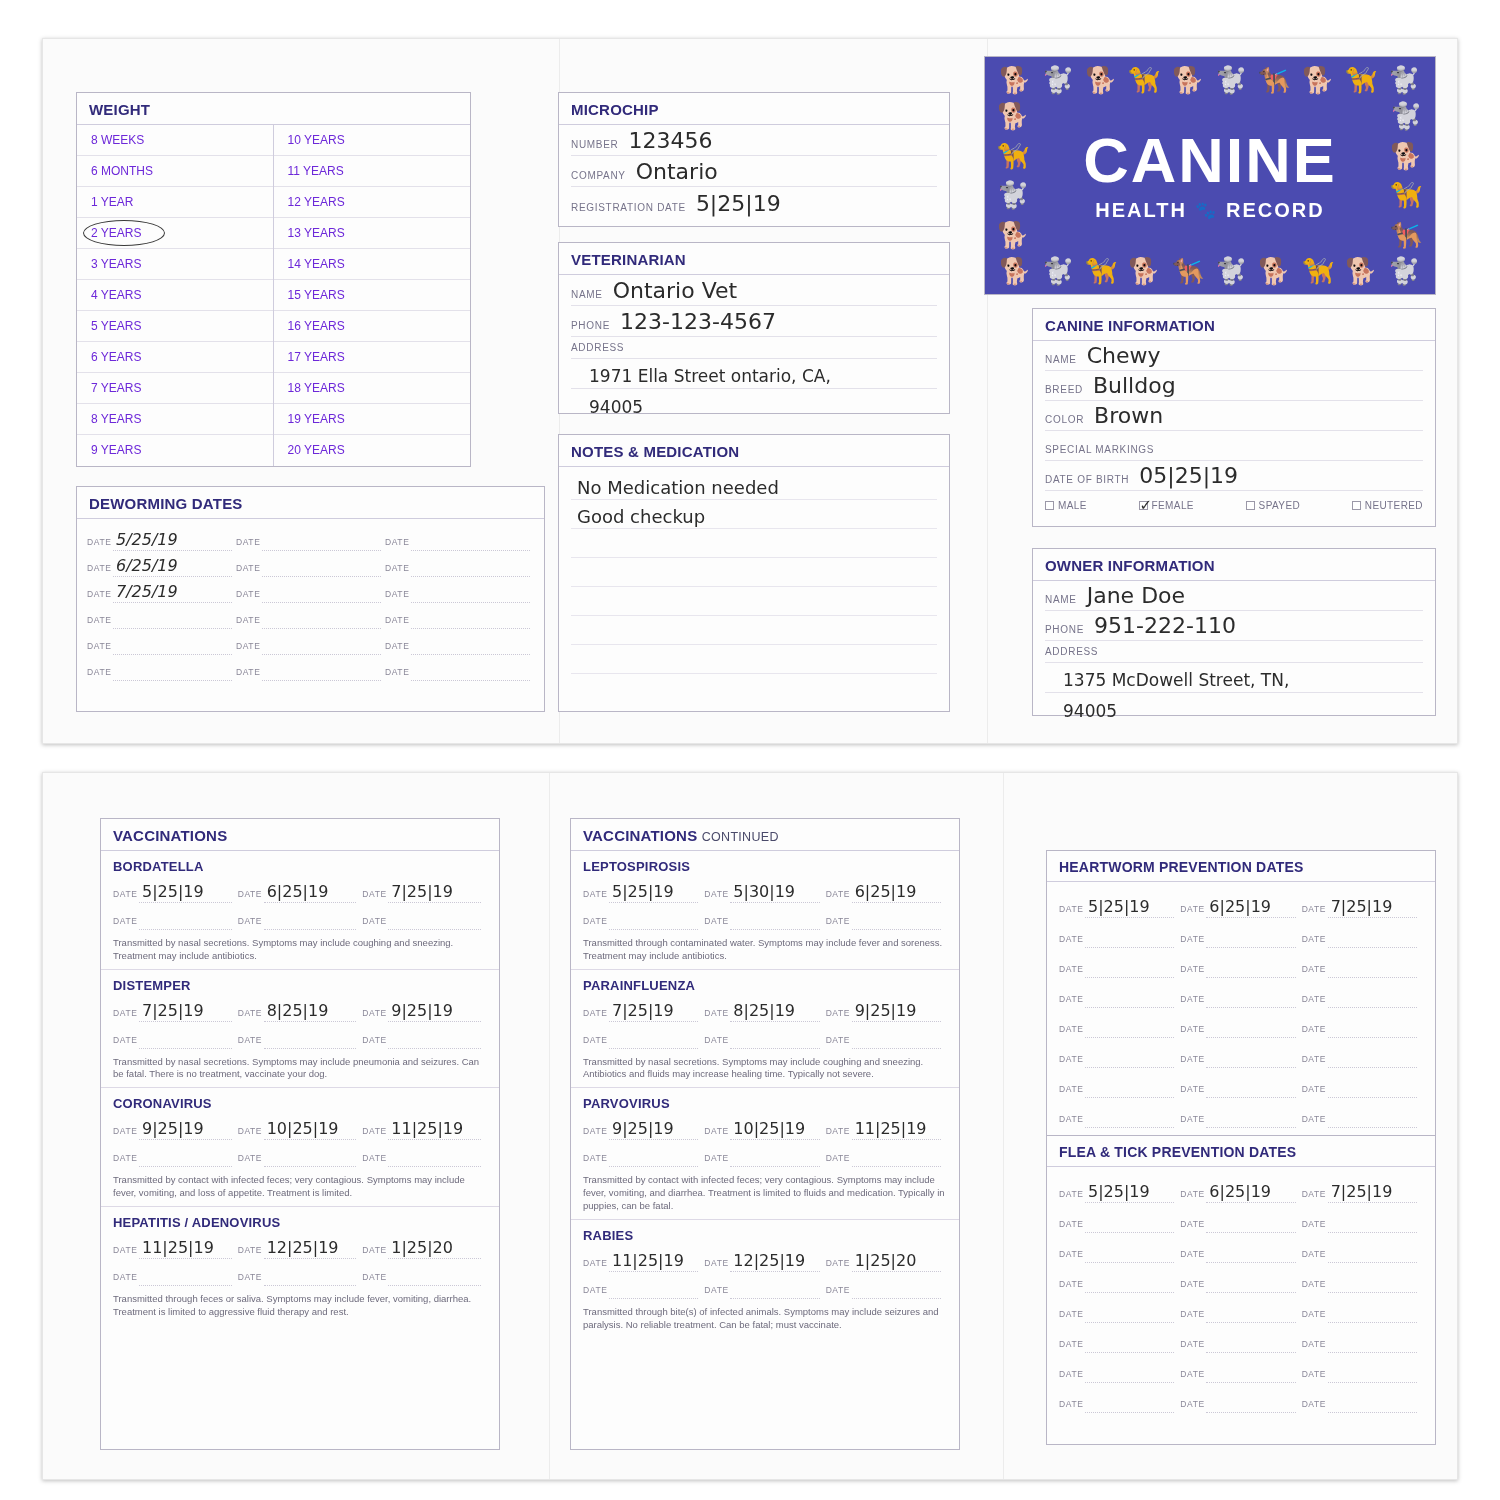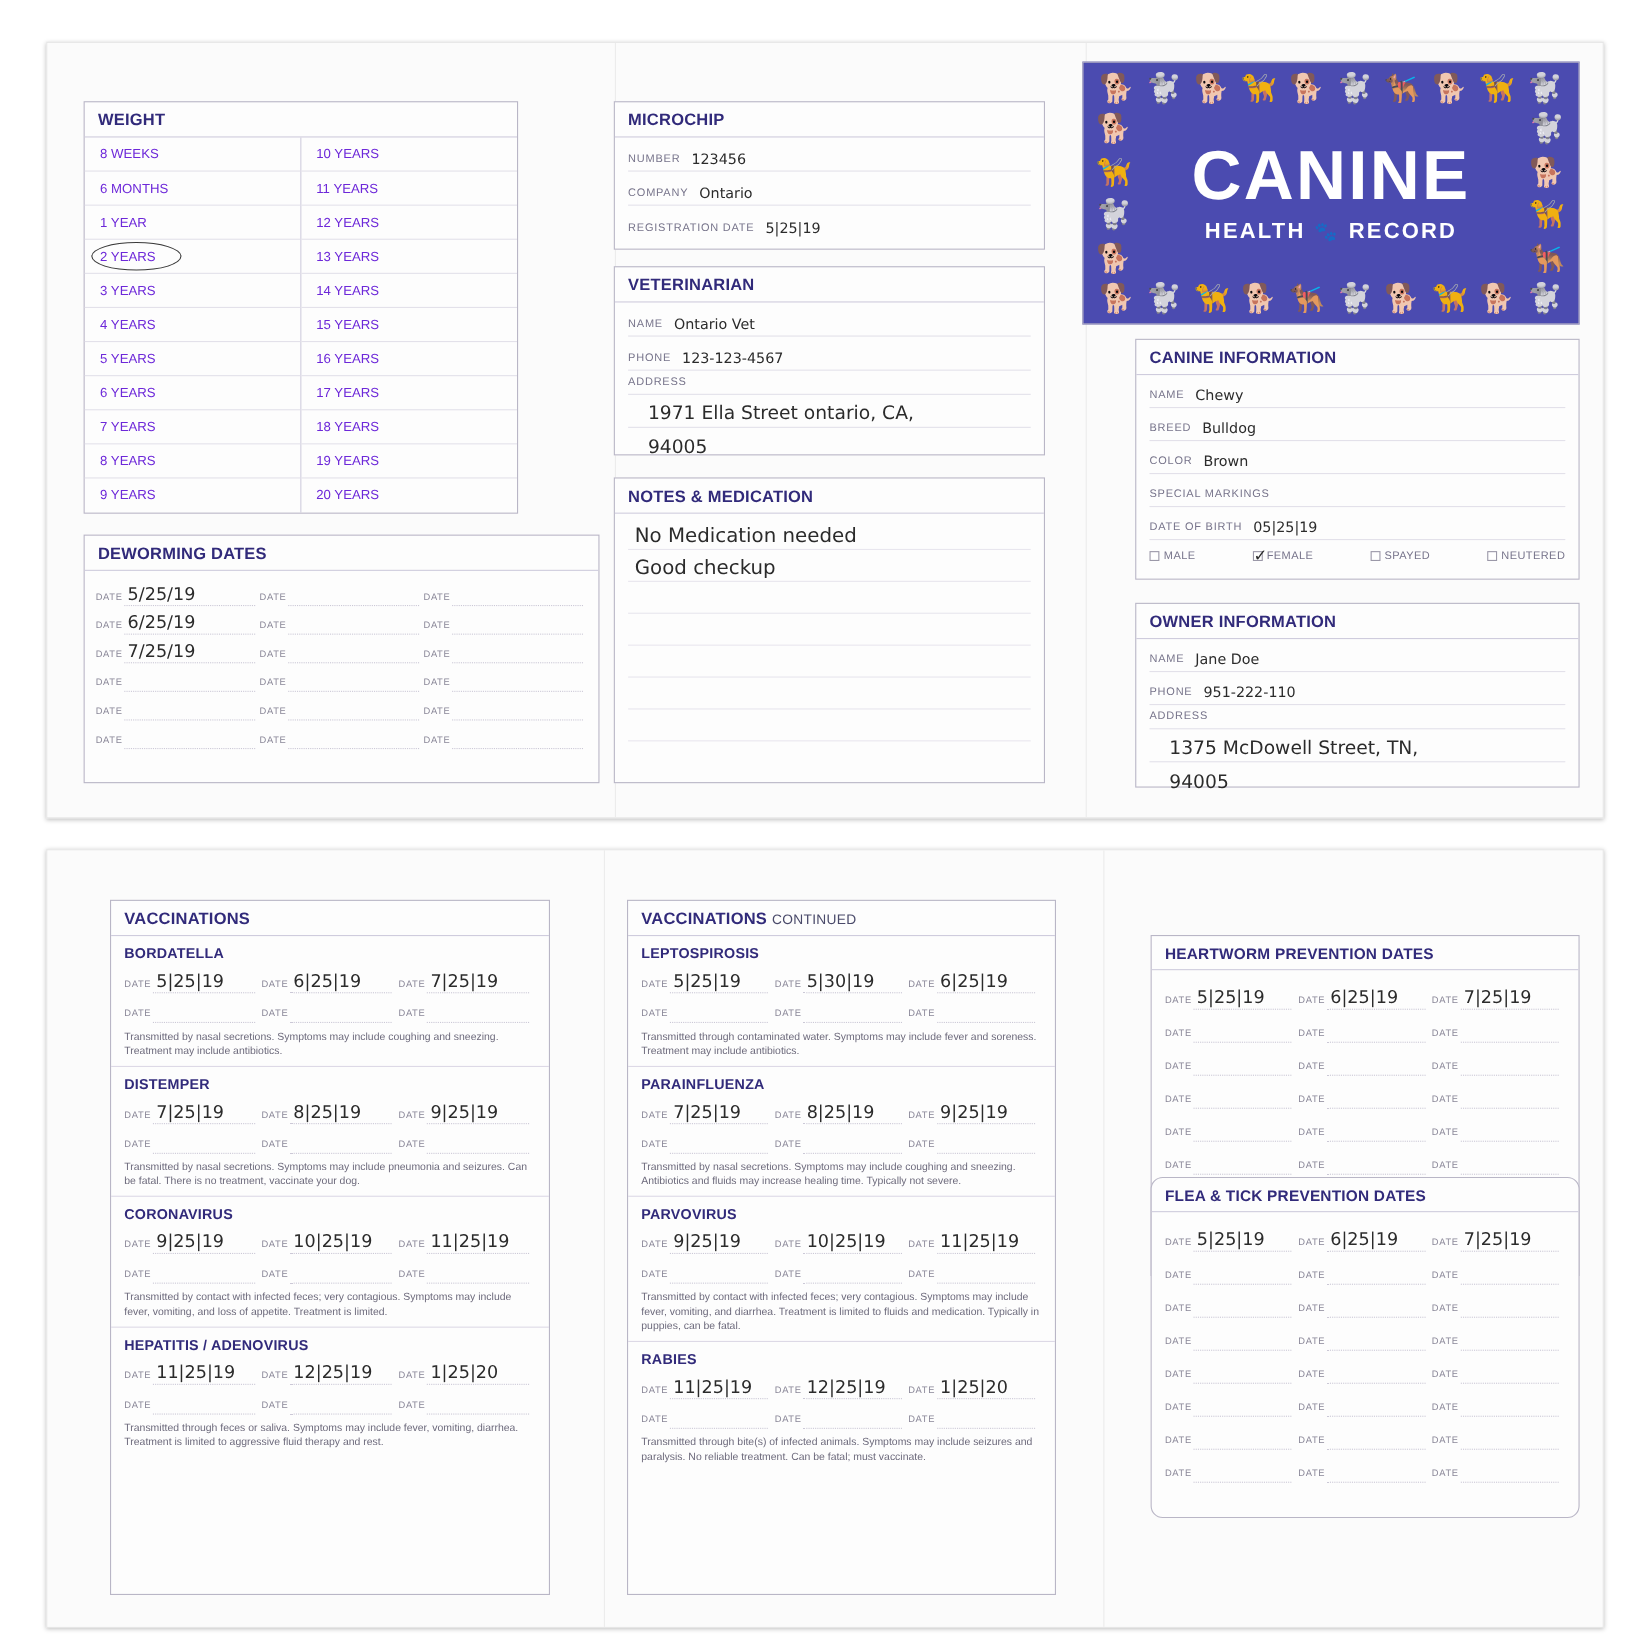--- a/index.html
+++ b/index.html
@@ -72,20 +72,21 @@
   .date-rows { padding:6px 10px 0 10px; }
   .date-row { display:flex; height:26px; align-items:flex-end; }
   .date-cell { width:33.33%; position:relative; padding-right:4px; }
   .date-lbl {
     font-size:8.5px; color:#8a8798; letter-spacing:0.6px;
     position:absolute; left:0; bottom:4px;
   }
   .date-line {
     margin-left:26px; border-bottom:1px dotted #cbc8d6; height:20px;
     position:relative;
+    font-style:italic;
   }
   .hw {
     font-family:"DejaVu Sans", sans-serif;
     color:#2b2b2b; font-size:16px;
     position:absolute; left:3px; bottom:1px;
     white-space:nowrap;
   }
 
   
   #micro-box { left:558px; top:92px; width:392px; height:135px; }
@@ -93,21 +94,21 @@
     height:31px; display:flex; align-items:flex-end;
     border-bottom:1px solid #e3e1ea;
     margin:0 12px; position:relative;
   }
   .field-lbl {
     font-size:10px; color:#76738a; letter-spacing:0.7px;
     padding-bottom:5px; white-space:nowrap;
   }
   .field-val {
     font-family:"DejaVu Sans", sans-serif;
-    font-size:13px; color:#2b2b2b;
+    font-size:22px; color:#2b2b2b;
     padding-left:10px; padding-bottom:2px;
     white-space:nowrap;
   }
 
   
   #vet-box { left:558px; top:242px; width:392px; height:172px; }
   .addr-line {
     height:30px; border-bottom:1px solid #e3e1ea; margin:0 12px;
     position:relative;
   }
@@ -182,21 +183,21 @@
     font-size:15px; color:#2b2b2b;
   }
 
   
   #owner-box { left:1032px; top:548px; width:404px; height:168px; }
 
   
   #vacc-box { left:100px; top:818px; width:400px; height:632px; }
   #vacc2-box { left:570px; top:818px; width:390px; height:632px; }
   #hw-box { left:1046px; top:850px; width:390px; height:310px; }
-  #ft-box { left:1046px; top:1070px; width:390px; height:310px;border-radius:11px; }
+  #ft-box { left:1046px; top:1135px; width:390px; height:310px; }
 
   .vacc-section { padding:8px 12px 6px 12px; border-bottom:1px solid #ddd9e6; }
   .vacc-section:last-child { border-bottom:none; }
   .vacc-name {
     font-weight:bold; color:#312a7a; font-size:13px;
     letter-spacing:0.2px; margin-bottom:2px;
   }
   .vrow { display:flex; height:27px; align-items:flex-end; }
   .vcell { width:33.33%; position:relative; padding-right:6px; }
   .vlbl {

